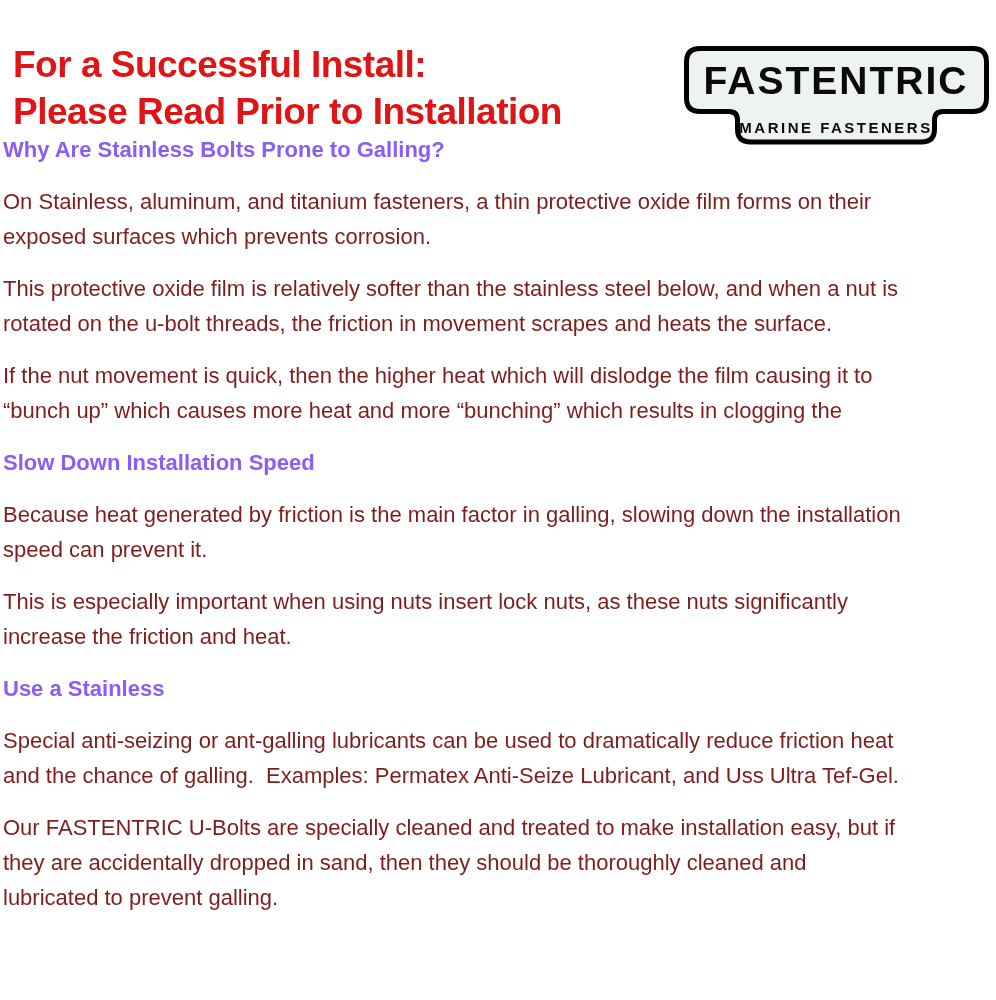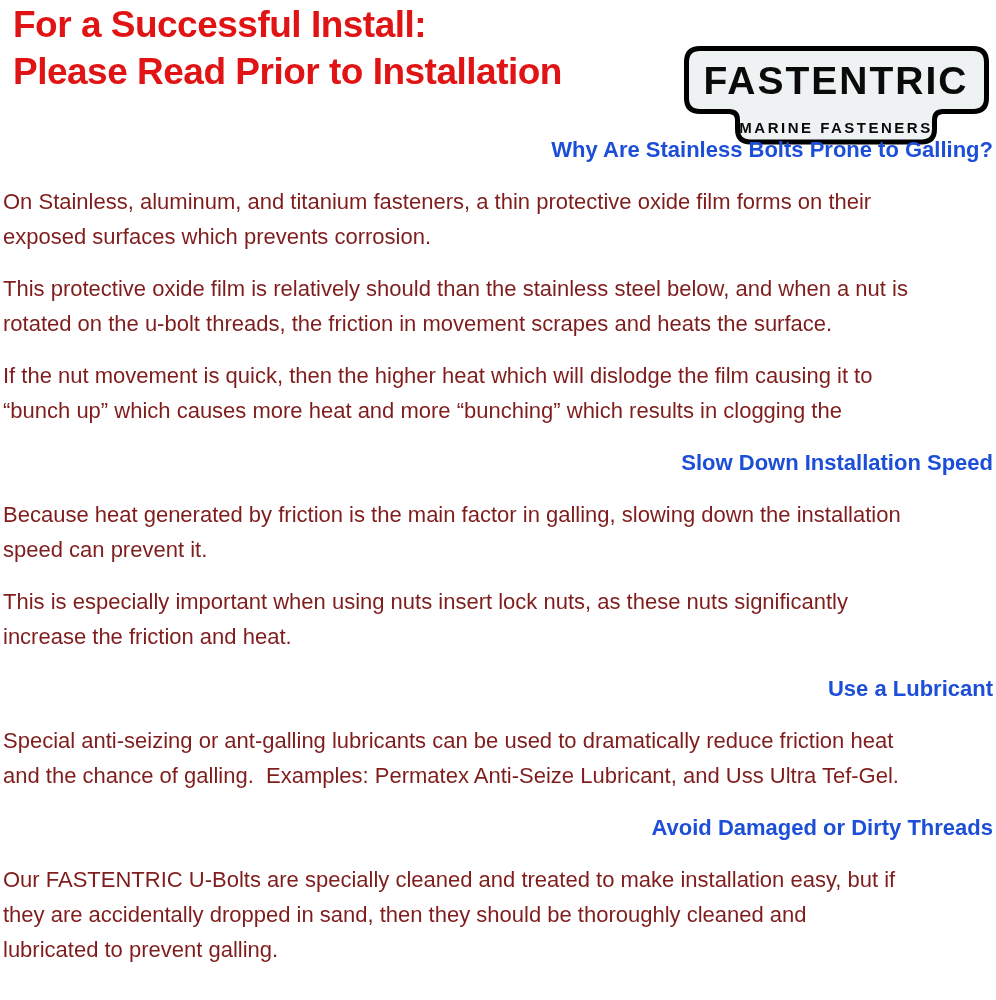--- a/index.html
+++ b/index.html
@@ -12,43 +12,43 @@
     color: #1e1e1e;
   }
   .red-title {
     position: absolute;
     left: 13px;
     font-size: 37px;
     font-weight: bold;
     letter-spacing: -0.5px;
     color: var(--red, #e01414);
     white-space: pre;
+    margin-top: 40px;
   }
   #red-title-1 { top: 4px; }
   #red-title-2 { top: 51px; }
 
   .logo-wrap {
     position: absolute;
     left: 684px; top: 46px;
     width: 306px; height: 100px;
   }
 
   #content {
     position: absolute;
     left: 3px; top: 132px;
     width: 990px;
   }
   .sec-heading {
     font-size: 22px;
     font-weight: bold;
-    color: #1d4ed8;
+    color: #8b5cf6;
     line-height: 35px;
     margin-top: 17px;
     white-space: pre;
-    text-align: right;
   }
   .sec-heading:first-child { margin-top: 0; }
   .para { margin-top: 17px; }
   .line {
     font-size: 22px;
     line-height: 35px;
     white-space: pre;
     color: #7f1d1d;
   }
 </style>
@@ -82,40 +82,39 @@
   </svg>
 </div>
 
 <div id="content">
     <div class="sec-heading">Why Are Stainless Bolts Prone to Galling?</div>
     <div class="para">
       <div class="line">On Stainless, aluminum, and titanium fasteners, a thin protective oxide film forms on their</div>
       <div class="line">exposed surfaces which prevents corrosion.</div>
     </div>
     <div class="para">
-      <div class="line">This protective oxide film is relatively should than the stainless steel below, and when a nut is</div>
+      <div class="line">This protective oxide film is relatively softer than the stainless steel below, and when a nut is</div>
       <div class="line">rotated on the u-bolt threads, the friction in movement scrapes and heats the surface.</div>
     </div>
     <div class="para">
       <div class="line">If the nut movement is quick, then the higher heat which will dislodge the film causing it to</div>
       <div class="line">“bunch up” which causes more heat and more “bunching” which results in clogging the</div>
     </div>
     <div class="sec-heading">Slow Down Installation Speed</div>
     <div class="para">
       <div class="line">Because heat generated by friction is the main factor in galling, slowing down the installation</div>
       <div class="line">speed can prevent it.</div>
     </div>
     <div class="para">
       <div class="line">This is especially important when using nuts insert lock nuts, as these nuts significantly</div>
       <div class="line">increase the friction and heat.</div>
     </div>
-    <div class="sec-heading">Use a Lubricant</div>
+    <div class="sec-heading">Use a Stainless</div>
     <div class="para">
       <div class="line">Special anti-seizing or ant-galling lubricants can be used to dramatically reduce friction heat</div>
       <div class="line">and the chance of galling.  Examples: Permatex Anti-Seize Lubricant, and Uss Ultra Tef-Gel.</div>
     </div>
-    <div class="sec-heading">Avoid Damaged or Dirty Threads</div>
     <div class="para">
       <div class="line">Our FASTENTRIC U-Bolts are specially cleaned and treated to make installation easy, but if</div>
       <div class="line">they are accidentally dropped in sand, then they should be thoroughly cleaned and</div>
       <div class="line">lubricated to prevent galling.</div>
     </div>
   </div>
 
 </body></html>

